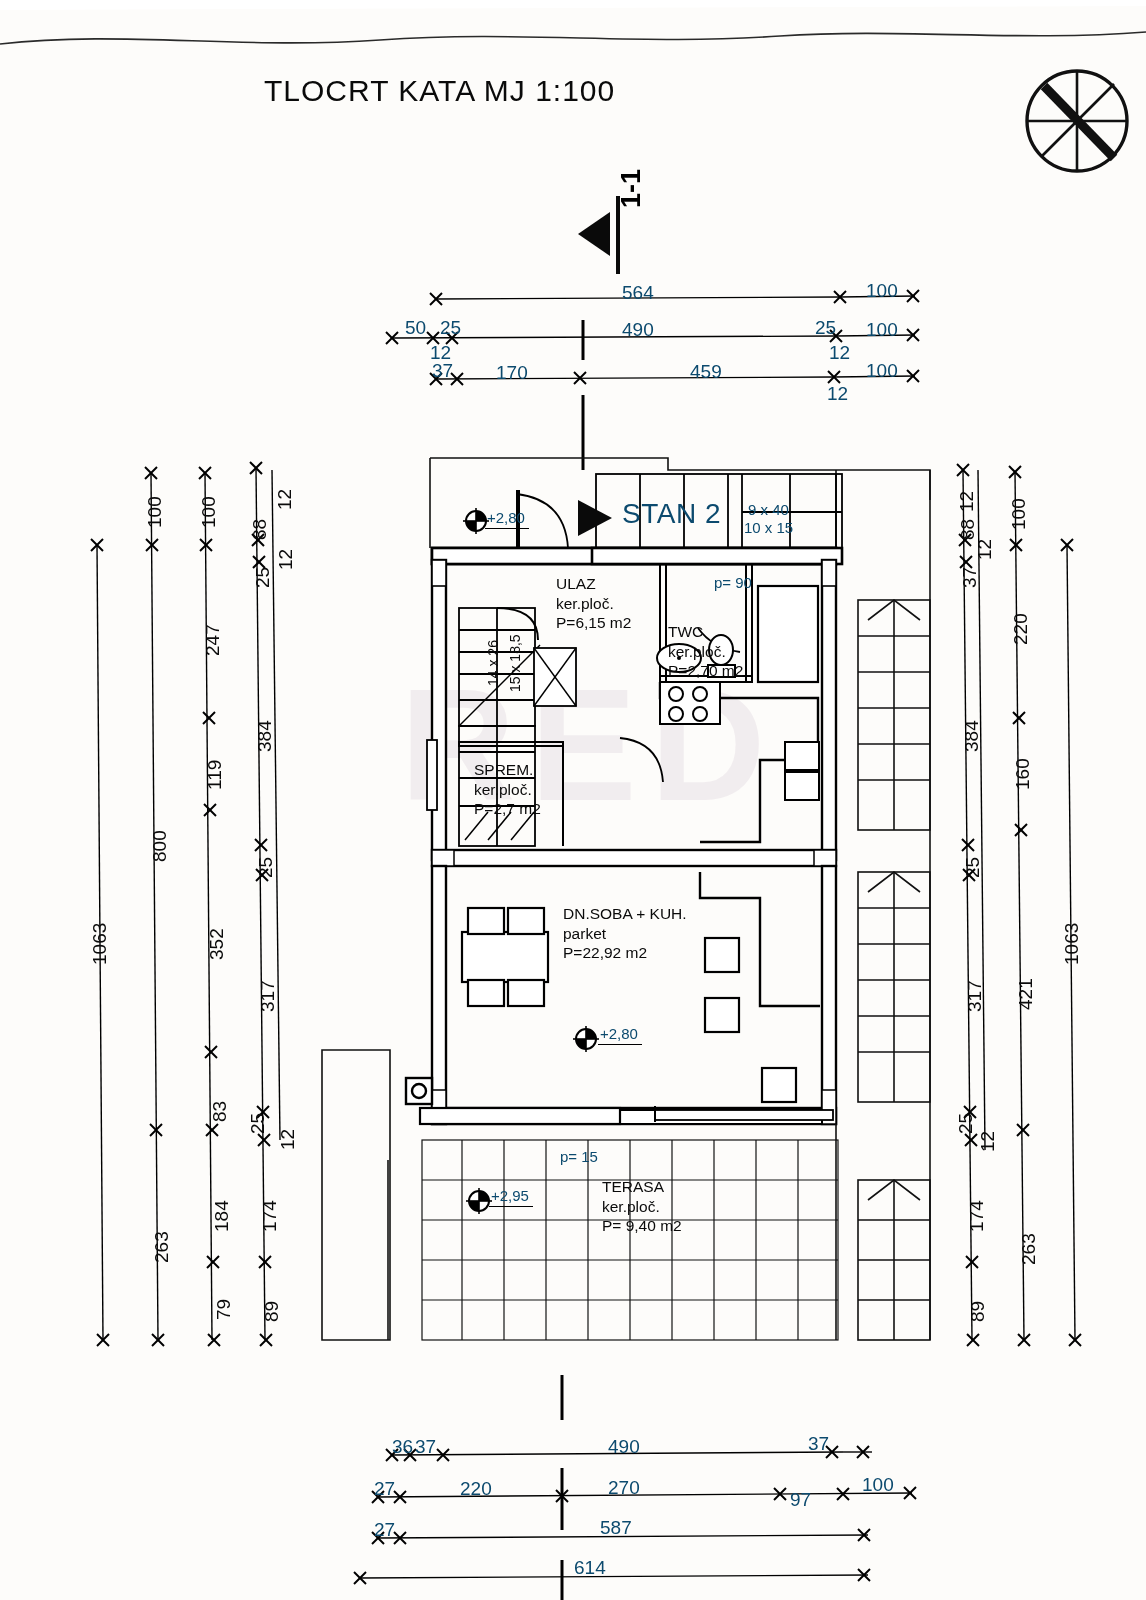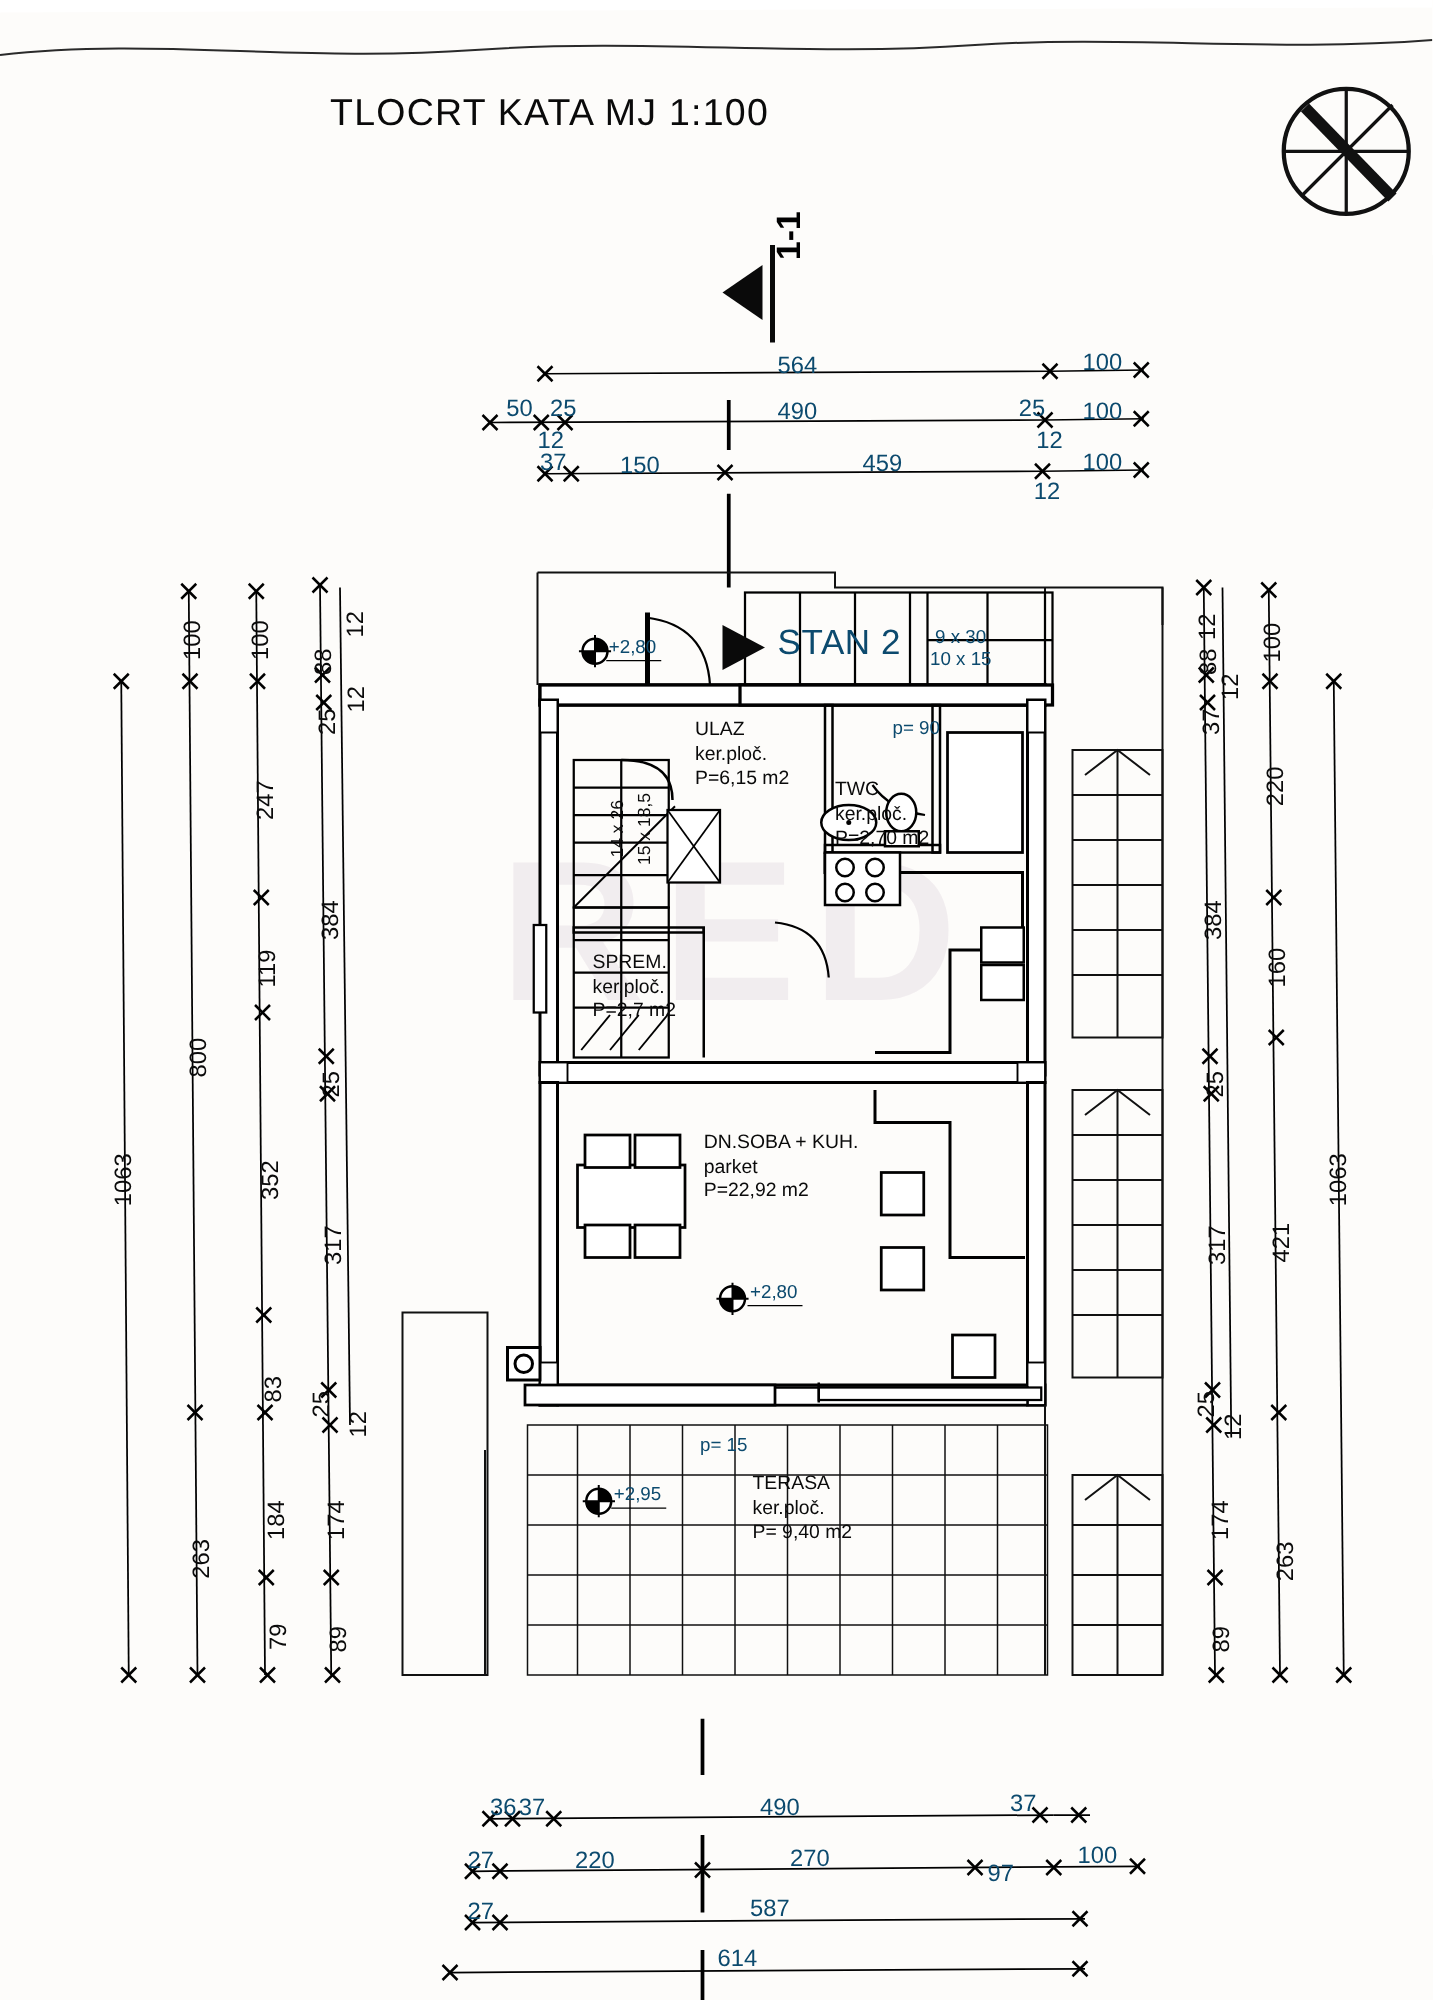--- a/index.html
+++ b/index.html
@@ -655,21 +655,21 @@
 
       <g fill="none" stroke="#111" stroke-width="1.6">
         <path d="M930,470 L930,1340"></path>
         <path d="M836,1124 L836,1340"></path>
       </g>
     </g>
   </svg>
 
   <div class="txt" style="left:622px; top:500px; font-size:28px; letter-spacing:0.5px;">STAN 2</div>
 
-  <div class="txt" style="left:748px; top:502px; font-size:15px;">9 x 30</div>
+  <div class="txt" style="left:748px; top:502px; font-size:15px;">9 x 40</div>
   <div class="txt" style="left:744px; top:520px; font-size:15px;">10 x 15</div>
 
   <div class="vtxt" style="left:486px; top:686px; font-size:14px;">14 x 26</div>
   <div class="vtxt" style="left:508px; top:692px; font-size:14px;">15 x 18,5</div>
 
   <div class="room-label abs" style="left:556px; top:574px;">
     <div class="room-name">ULAZ</div>
     <div>ker.ploč.</div>
     <div>P=6,15 m2</div>
   </div>
@@ -743,33 +743,33 @@
 
   <div class="txt" style="left:405px; top:318px; font-size:19px;">50</div>
   <div class="txt" style="left:440px; top:318px; font-size:19px;">25</div>
   <div class="txt" style="left:430px; top:343px; font-size:19px;">12</div>
   <div class="txt" style="left:622px; top:320px; font-size:19px;">490</div>
   <div class="txt" style="left:815px; top:318px; font-size:19px;">25</div>
   <div class="txt" style="left:829px; top:343px; font-size:19px;">12</div>
   <div class="txt" style="left:866px; top:320px; font-size:19px;">100</div>
 
   <div class="txt" style="left:432px; top:361px; font-size:19px;">37</div>
-  <div class="txt" style="left:496px; top:363px; font-size:19px;">150</div>
+  <div class="txt" style="left:496px; top:363px; font-size:19px;">170</div>
   <div class="txt" style="left:690px; top:362px; font-size:19px;">459</div>
   <div class="txt" style="left:827px; top:384px; font-size:19px;">12</div>
   <div class="txt" style="left:866px; top:361px; font-size:19px;">100</div>
 
   <div class="txt" style="left:392px; top:1437px; font-size:19px;">36</div>
   <div class="txt" style="left:415px; top:1437px; font-size:19px;">37</div>
   <div class="txt" style="left:608px; top:1437px; font-size:19px;">490</div>
   <div class="txt" style="left:808px; top:1434px; font-size:19px;">37</div>
 
   <div class="txt" style="left:374px; top:1479px; font-size:19px;">27</div>
   <div class="txt" style="left:460px; top:1479px; font-size:19px;">220</div>
-  <div class="txt" style="left:632px; top:1478px; font-size:19px;">270</div>
+  <div class="txt" style="left:608px; top:1478px; font-size:19px;">270</div>
   <div class="txt" style="left:790px; top:1476px; font-size:19px;margin-top:14px;">97</div>
   <div class="txt" style="left:862px; top:1475px; font-size:19px;">100</div>
 
   <div class="txt" style="left:374px; top:1520px; font-size:19px;">27</div>
   <div class="txt" style="left:600px; top:1518px; font-size:19px;">587</div>
 
   <div class="txt" style="left:574px; top:1558px; font-size:19px;">614</div>
 
   <div class="vtxt" style="left:90px; top:965px; font-size:19px;">1063</div>
 

